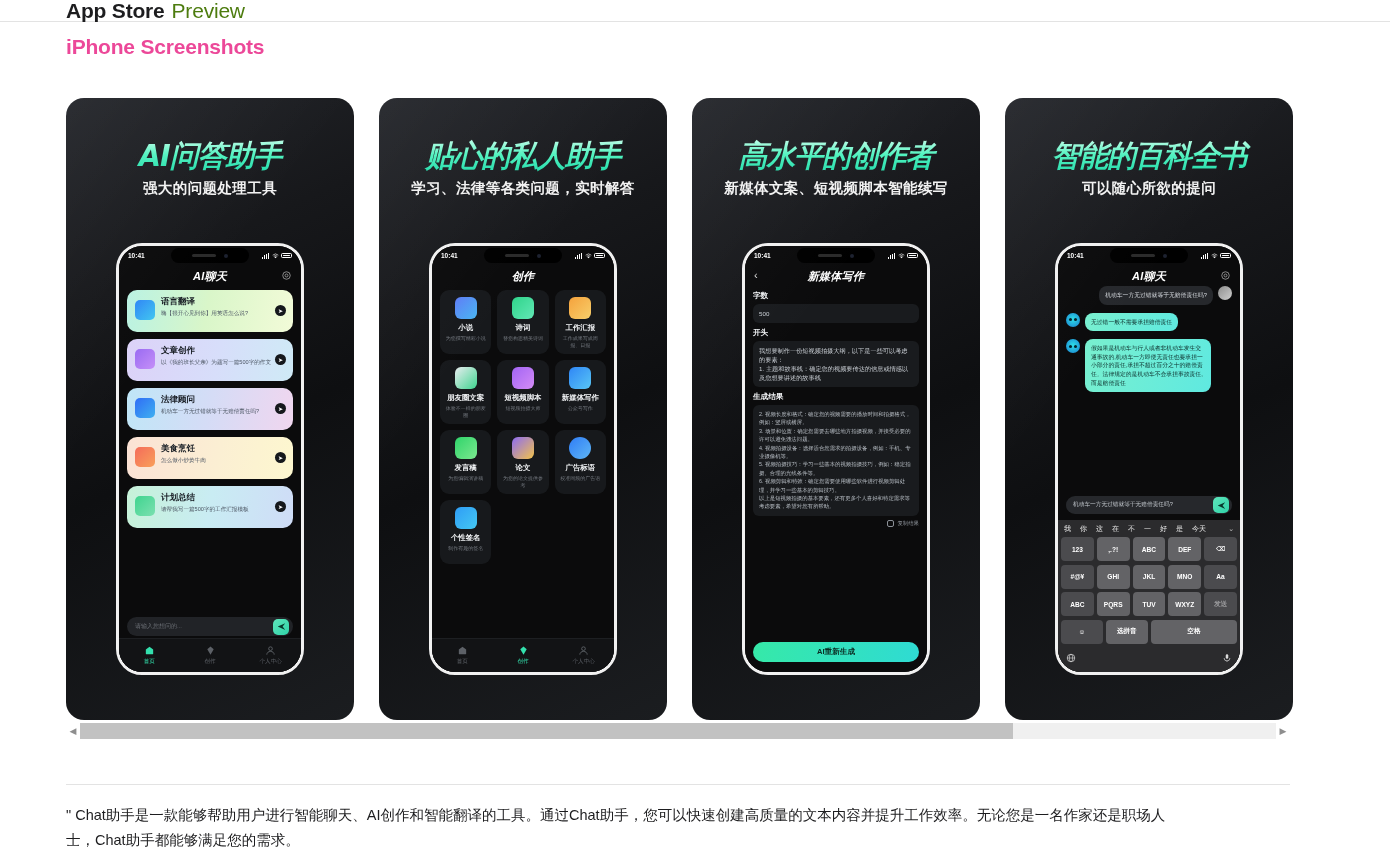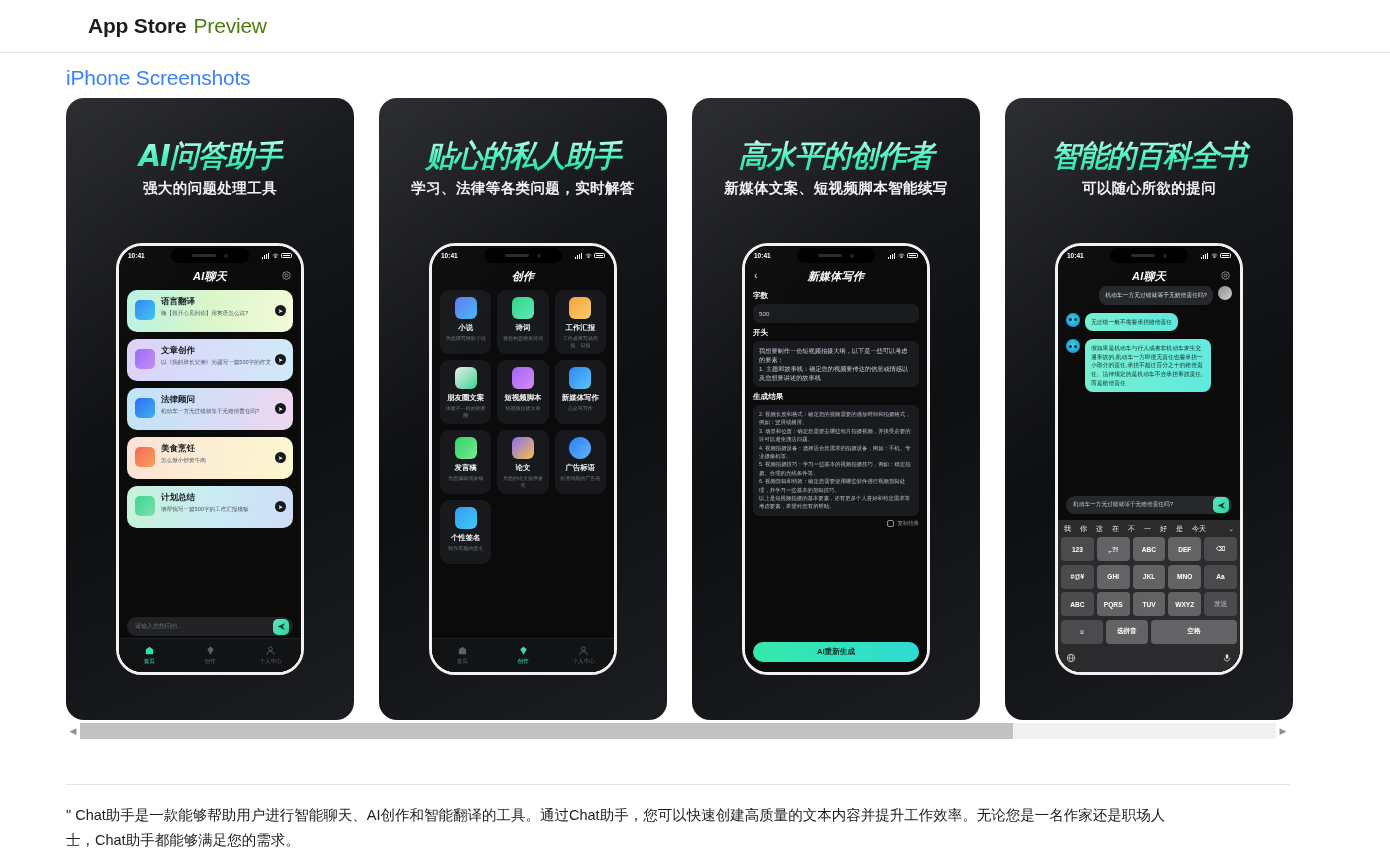--- a/index.html
+++ b/index.html
@@ -5,32 +5,32 @@
   * { box-sizing: border-box; margin: 0; padding: 0; }
   html, body {
     width: 1390px; height: 857px;
     background: #ffffff;
     font-family: "Liberation Sans", "DejaVu Sans", sans-serif;
     overflow: hidden;
   }
 
   
   .topbar {
-    height: 53px;
+    height: 22px;
     display: flex; align-items: center;
-    padding-left: 88px;
+    padding-left: 66px;
     border-bottom: 1px solid #e3e3e3;
   }
   .topbar .brand { font-size: 21px; font-weight: bold; color: #1d1d1f; letter-spacing: -0.2px; }
   .topbar .sub   { font-size: 21px; font-weight: 400; color: #4d7c0f; margin-left: 7px; letter-spacing: -0.2px; }
 
   
   .section-title {
     padding: 13px 12px 0 66px;
-    font-size: 21px; font-weight: normal; color: #3b82f6; letter-spacing: -0.2px;
+    font-size: 21px; font-weight: bold; color: #ec4899; letter-spacing: -0.2px;
   }
 
   
   .shots {
     position: absolute; top: 98px; left: 66px;
     display: flex; gap: 25px;
   }
   .shot {
     width: 288px; height: 622px;
     border-radius: 18px;

